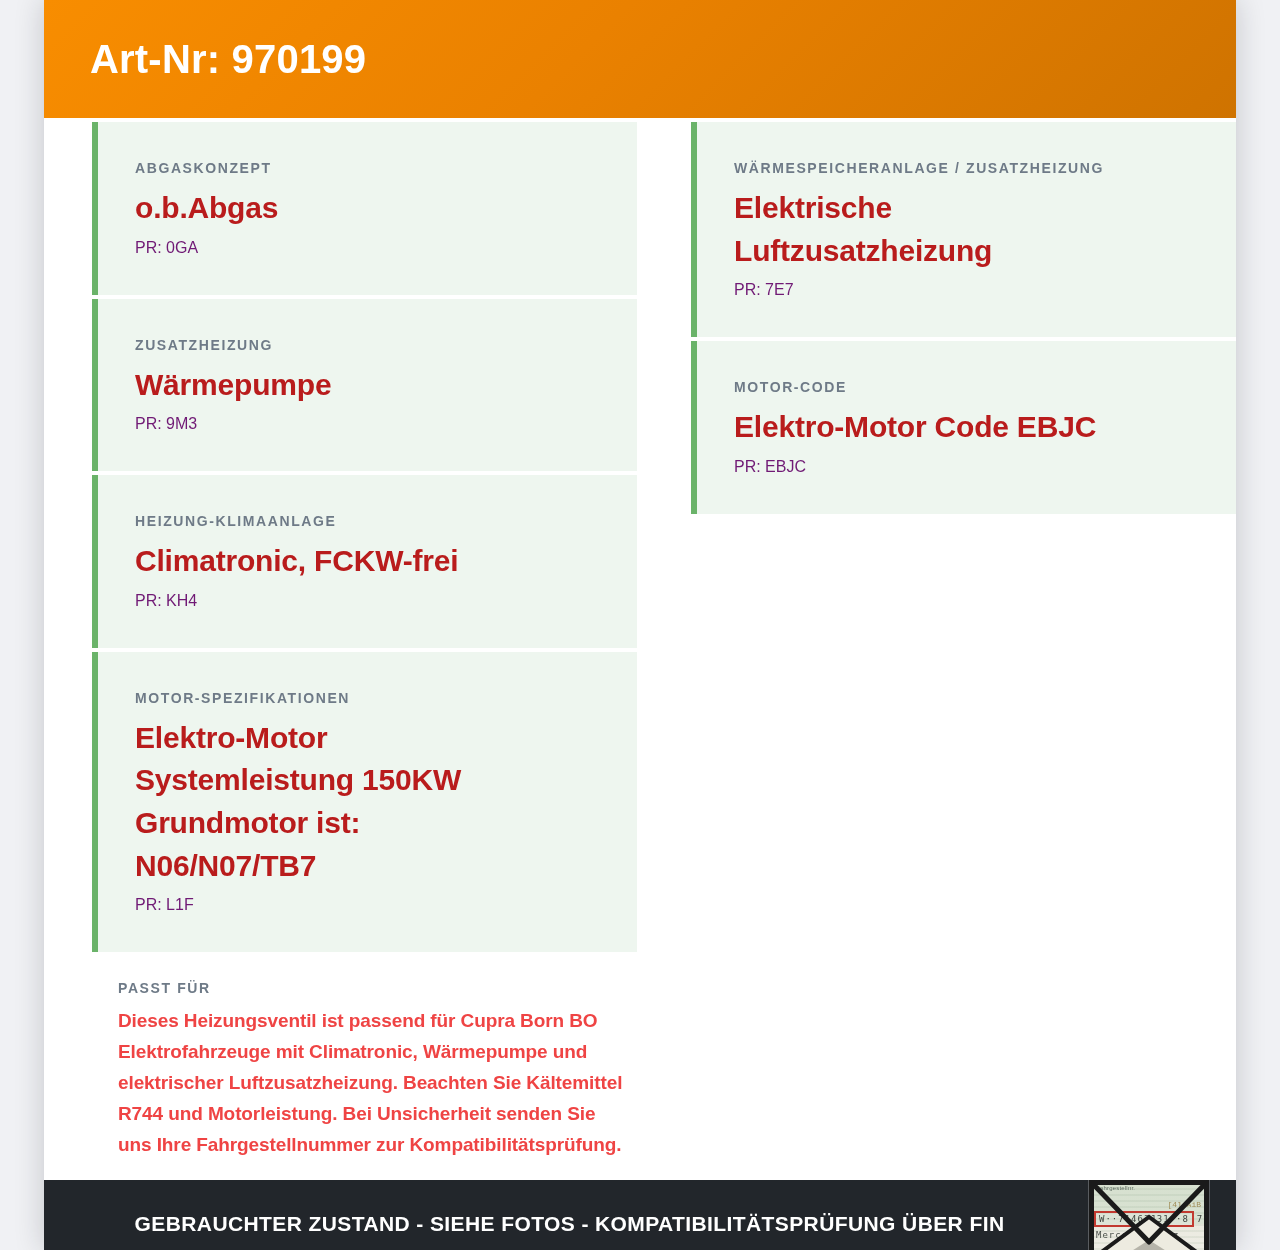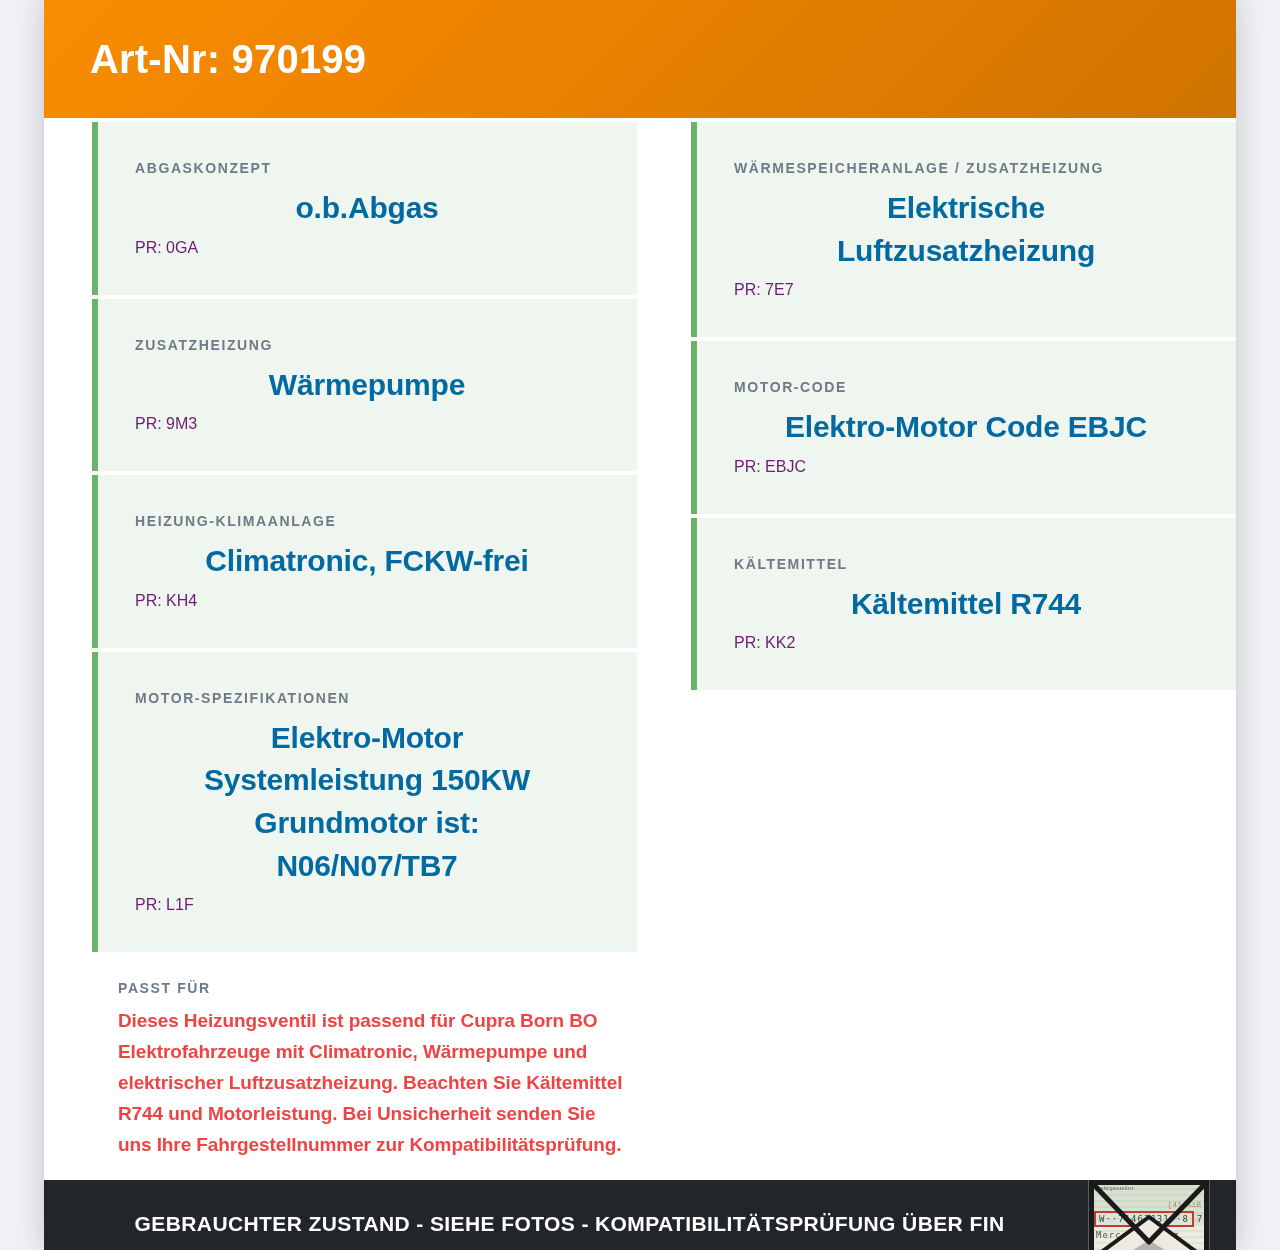--- a/index.html
+++ b/index.html
@@ -40,24 +40,23 @@
     background:#eef6ef;
     border-left:6px solid #6ab369;
     padding:38px 38px 38px 37px;
   }
   .spec-label{
     font-size:14px; font-weight:700; color:#6e7a87;
     letter-spacing:1.6px; text-transform:uppercase;
   }
   .spec-title{
     margin-top:11px;
-    font-size:30px; font-weight:700; color:#0369a1;
+    font-size:30px; font-weight:700; color:#b91c1c;
     line-height:1.42; letter-spacing:-.2px;
     white-space:pre-line;
-    text-align:center;
   }
   .spec-pr{
     margin-top:9px;
     font-size:16px; color:#701a75;
   }
   
   .fit-card{
     background:#ffffff;
     padding:24px 10px 20px 26px;
   }
@@ -180,25 +179,20 @@
 Luftzusatzheizung</h2>
         <div class="spec-pr">PR: 7E7</div>
       </section>
 
       <section class="spec-card">
         <div class="spec-label">MOTOR-CODE</div>
         <h2 class="spec-title">Elektro-Motor Code EBJC</h2>
         <div class="spec-pr">PR: EBJC</div>
       </section>
 
-      <section class="spec-card">
-        <div class="spec-label">KÄLTEMITTEL</div>
-        <h2 class="spec-title">Kältemittel R744</h2>
-        <div class="spec-pr">PR: KK2</div>
-      </section>
 
     </div>
 
   </main>
 
   <footer class="ftr">
     <div class="ftr-text">GEBRAUCHTER ZUSTAND - SIEHE FOTOS - KOMPATIBILITÄTSPRÜFUNG ÜBER FIN</div>
 
     <div class="fin-photo">
       <div class="doc">

